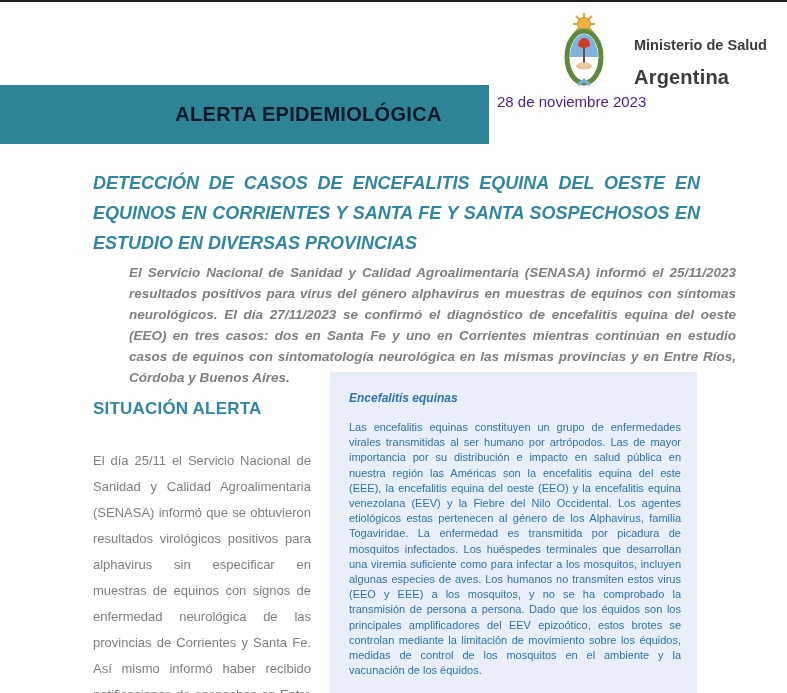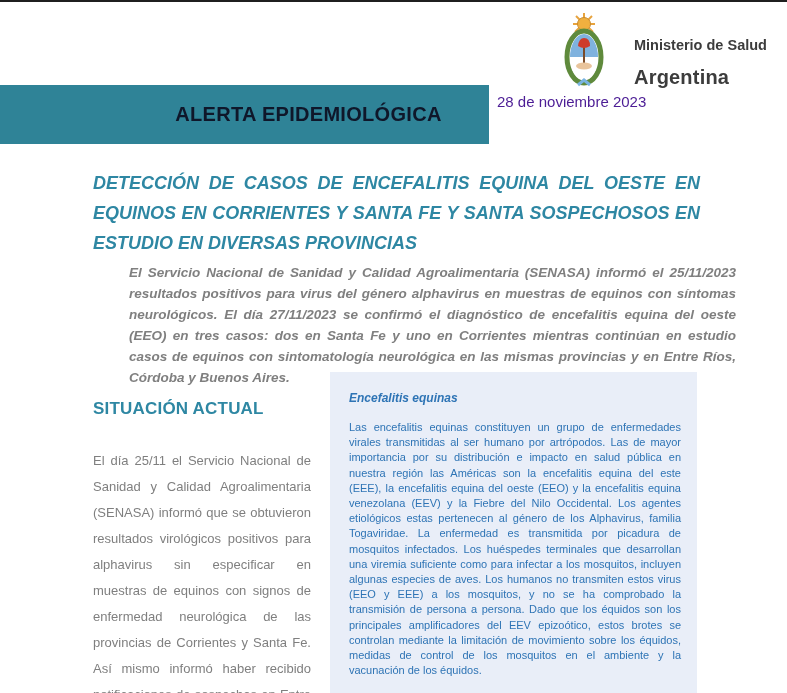--- a/index.html
+++ b/index.html
@@ -116,19 +116,19 @@
 <div class="banner">
   <span>ALERTA EPIDEMIOLÓGICA</span>
 </div>
 <div class="issue-block">
   <div>28 de noviembre 2023</div>
 </div>
 
 <div class="alert-title">DETECCIÓN DE CASOS DE ENCEFALITIS EQUINA DEL OESTE EN EQUINOS EN CORRIENTES Y SANTA FE Y SANTA SOSPECHOSOS EN ESTUDIO EN DIVERSAS PROVINCIAS</div>
 <div class="alert-intro">El Servicio Nacional de Sanidad y Calidad Agroalimentaria (SENASA) informó el 25/11/2023 resultados positivos para virus del género alphavirus en muestras de equinos con síntomas neurológicos. El día 27/11/2023 se confirmó el diagnóstico de encefalitis equina del oeste (EEO) en tres casos: dos en Santa Fe y uno en Corrientes mientras continúan en estudio casos de equinos con sintomatología neurológica en las mismas provincias y en Entre Ríos, Córdoba y Buenos Aires.</div>
 
-<div class="sit-heading">SITUACIÓN ACTUAL</div>
+<div class="sit-heading">SITUACIÓN ALERTA</div>
 <div class="left-col">El día 25/11 el Servicio Nacional de Sanidad y Calidad Agroalimentaria (SENASA) informó que se obtuvieron resultados virológicos positivos para alphavirus sin especificar en muestras de equinos con signos de enfermedad neurológica de las provincias de Corrientes y Santa Fe. Así mismo informó haber recibido notificaciones de sospechas en Entre Ríos, Córdoba y Buenos</div>
 
 <div class="infobox">
   <div class="infobox-heading">Encefalitis equinas</div>
   <div class="infobox-body"><span>Las encefalitis equinas constituyen un grupo de enfermedades virales transmitidas al ser humano por artrópodos. Las de mayor importancia por su distribución e impacto en salud pública en nuestra región las Américas son la encefalitis equina del este (EEE), la encefalitis equina del oeste (EEO) y la encefalitis equina venezolana (EEV) y la Fiebre del Nilo Occidental. Los agentes etiológicos estas pertenecen al género de los </span><span class="it">Alphavirus</span><span>, familia Togaviridae. La enfermedad es transmitida por picadura de mosquitos infectados. Los huéspedes terminales que desarrollan una viremia suficiente como para infectar a los mosquitos, incluyen algunas especies de aves. Los humanos no transmiten estos virus (EEO y EEE) a los mosquitos, y no se ha comprobado la transmisión de persona a persona. Dado que los équidos son los principales amplificadores del EEV epizoótico, estos brotes se controlan mediante la limitación de movimiento sobre los équidos, medidas de control de los mosquitos en el ambiente y la vacunación de los équidos.</span></div>
 </div>
 
 </body></html>

